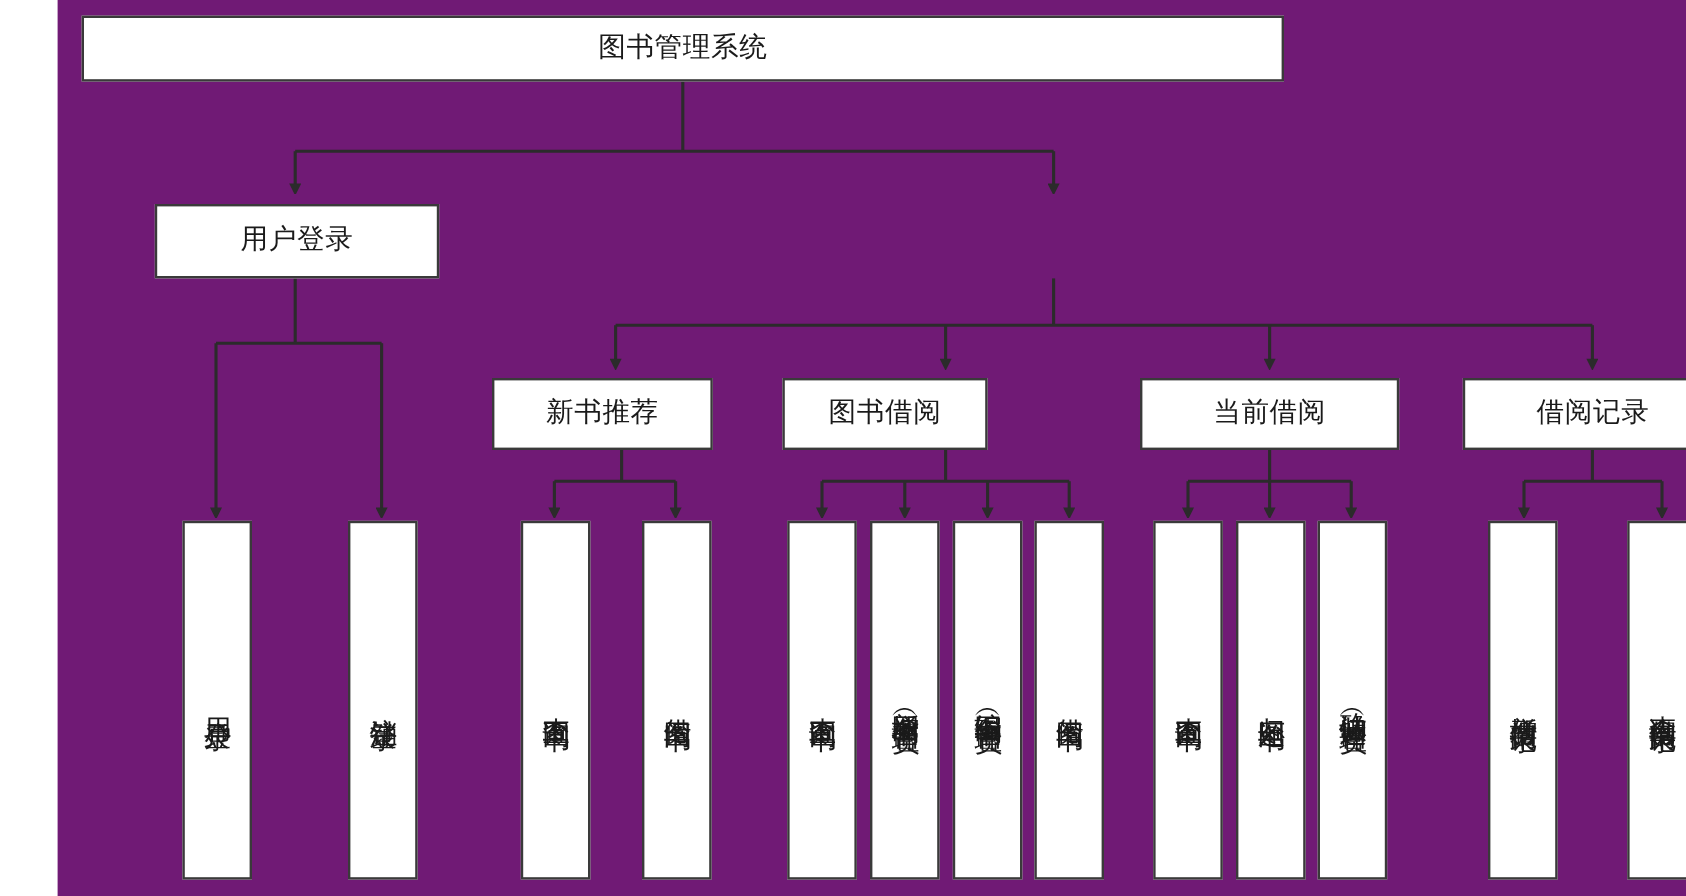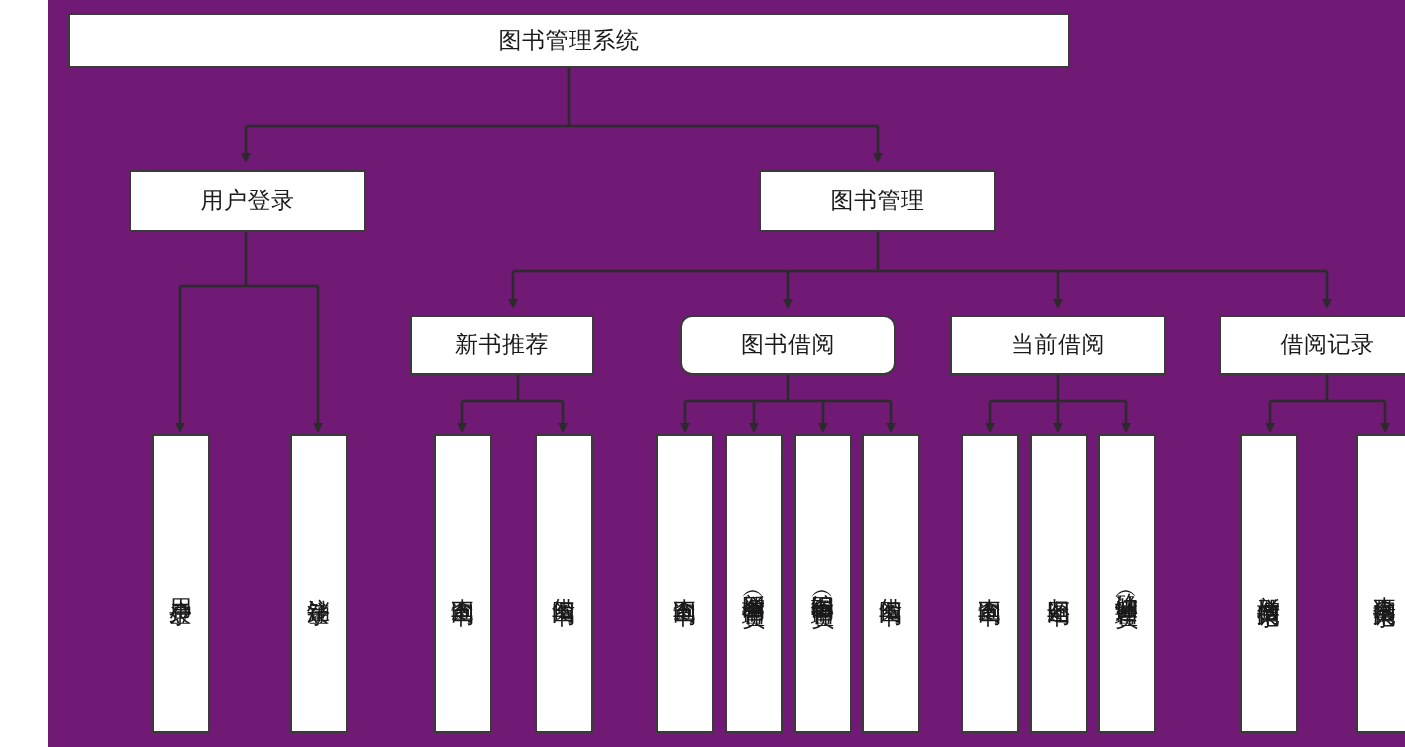--- a/index.html
+++ b/index.html
@@ -119,28 +119,25 @@
     </g>
   </svg>
 
   <div class="node horizontal" style="left:20px; top:13px; width:1002px; height:55px;">
     <span>图书管理系统</span>
   </div>
 
   <div class="node horizontal" style="left:81px; top:170px; width:237px; height:62px;">
     <span>用户登录</span>
   </div>
-  <div class="node horizontal" style="left:711px; top:170px; width:237px; height:62px;">
-    <span>图书管理</span>
-  </div>
 
   <div class="node horizontal" style="left:362px; top:315px; width:184px; height:60px;">
     <span>新书推荐</span>
   </div>
-  <div class="node horizontal" style="left:632px; top:315px; width:216px; height:60px;border-radius:12px;">
+  <div class="node horizontal" style="left:604px; top:315px; width:171px; height:60px;">
     <span>图书借阅</span>
   </div>
   <div class="node horizontal" style="left:902px; top:315px; width:216px; height:60px;">
     <span>当前借阅</span>
   </div>
   <div class="node horizontal" style="left:1171px; top:315px; width:217px; height:60px;">
     <span>借阅记录</span>
   </div>
 
   <div class="node vertical" style="left:104px; top:434px; width:58px; height:299px;">

